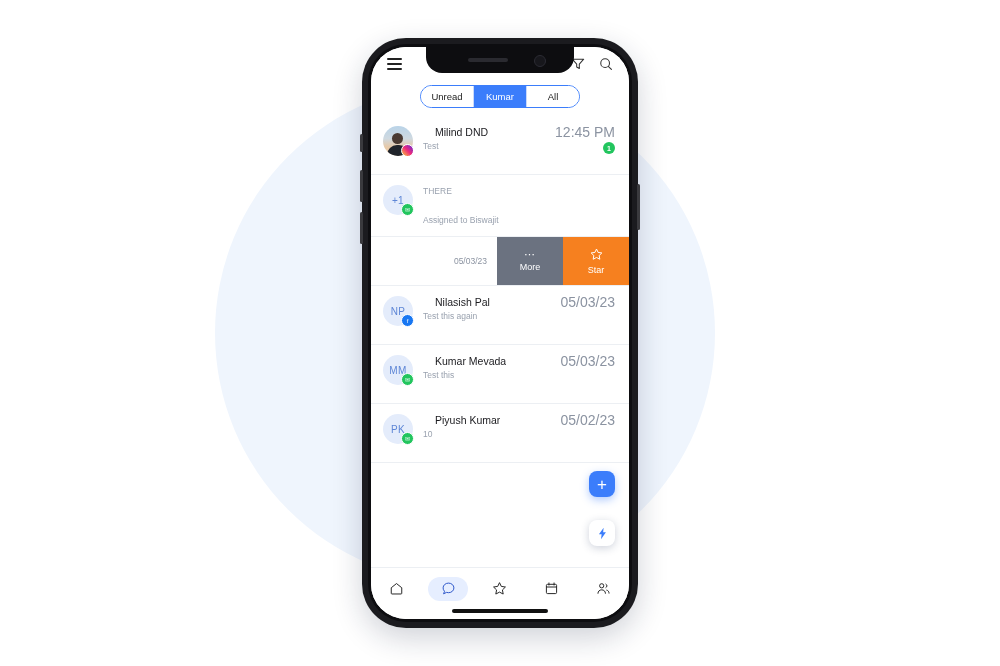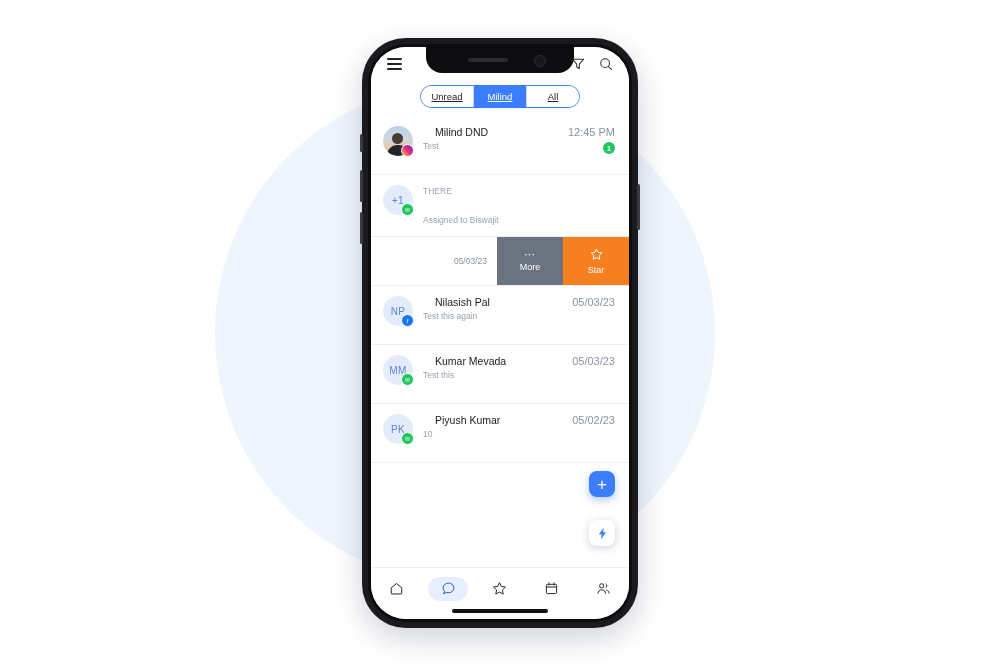--- a/index.html
+++ b/index.html
@@ -90,21 +90,20 @@
   
   .segwrap{display:flex;justify-content:center;padding:4px 0 8px;background:#fff;}
   .segment{
     display:flex;border:1px solid #3b7dfb;border-radius:13px;overflow:hidden;
     height:21px;width:158px;
   }
   .seg{
     flex:1;display:flex;align-items:center;justify-content:center;
     font-size:9.5px;color:#222;background:#fff;cursor:pointer;
     border-right:1px solid #c9d9fb;
-    text-decoration:underline;
   }
   .seg:last-child{border-right:none;}
   .seg.active{background:#3b7dfb;color:#fff;font-weight:normal;}
 
   
   .list{position:relative;background:#fff;height:352px;overflow:hidden;}
   .row{
     position:relative;display:flex;align-items:flex-start;
     padding:9px 14px 9px 12px;border-bottom:1px solid #eceff3;
     background:#fff;min-height:40px;
@@ -133,21 +132,21 @@
     border-radius:50%;border:1.5px solid #fff;
     display:flex;align-items:center;justify-content:center;
     font-size:6px;color:#fff;line-height:1;
   }
   .badge-ch.sms{background:#22c55e;}
   .badge-ch.fb{background:#1877f2;}
   .badge-ch.ig{background:linear-gradient(45deg,#f9ce34,#ee2a7b,#6228d7);}
   .rowbody{flex:1;min-width:0;}
   .rowtop{display:flex;align-items:flex-start;justify-content:space-between;gap:6px;}
   .name{font-size:10.5px;color:#1b1b1f;line-height:14px;white-space:nowrap;overflow:hidden;text-overflow:ellipsis;padding-left:12px;}
-  .time{font-size:11px;color:#8b93a1;line-height:14px;white-space:nowrap;flex:0 0 auto;}
+  .time{font-size:14px;color:#8b93a1;line-height:14px;white-space:nowrap;flex:0 0 auto;}
   .snippet{font-size:8.5px;color:#9aa2af;line-height:13px;margin-top:1px;white-space:nowrap;overflow:hidden;text-overflow:ellipsis;}
   .assigned{font-size:8.5px;color:#9aa2af;line-height:13px;margin-top:16px;}
   .unread{
     margin-left:auto;margin-top:3px;width:12px;height:12px;border-radius:50%;
     background:#22c55e;display:flex;align-items:center;justify-content:center;
     font-size:7px;color:#fff;font-weight:bold;
   }
   .rowbot{display:flex;align-items:flex-start;}
 
   
@@ -221,21 +220,21 @@
             <svg width="14" height="14" viewBox="0 0 16 16">
               <circle cx="7" cy="7" r="5" fill="none" stroke="#333" stroke-width="1.2"></circle>
               <line x1="10.6" y1="10.6" x2="14.2" y2="14.2" stroke="#333" stroke-width="1.2" stroke-linecap="round"></line>
             </svg>
           </div>
         </div>
 
         <div class="segwrap">
           <div class="segment">
             <div class="seg">Unread</div>
-            <div class="seg active">Milind</div>
+            <div class="seg active">Kumar</div>
             <div class="seg">All</div>
           </div>
         </div>
 
         <div class="list">
 
           <div class="row">
             <div class="avatar-wrap">
               <div class="avatar photo"></div>
               <div class="badge-ch ig"></div>

